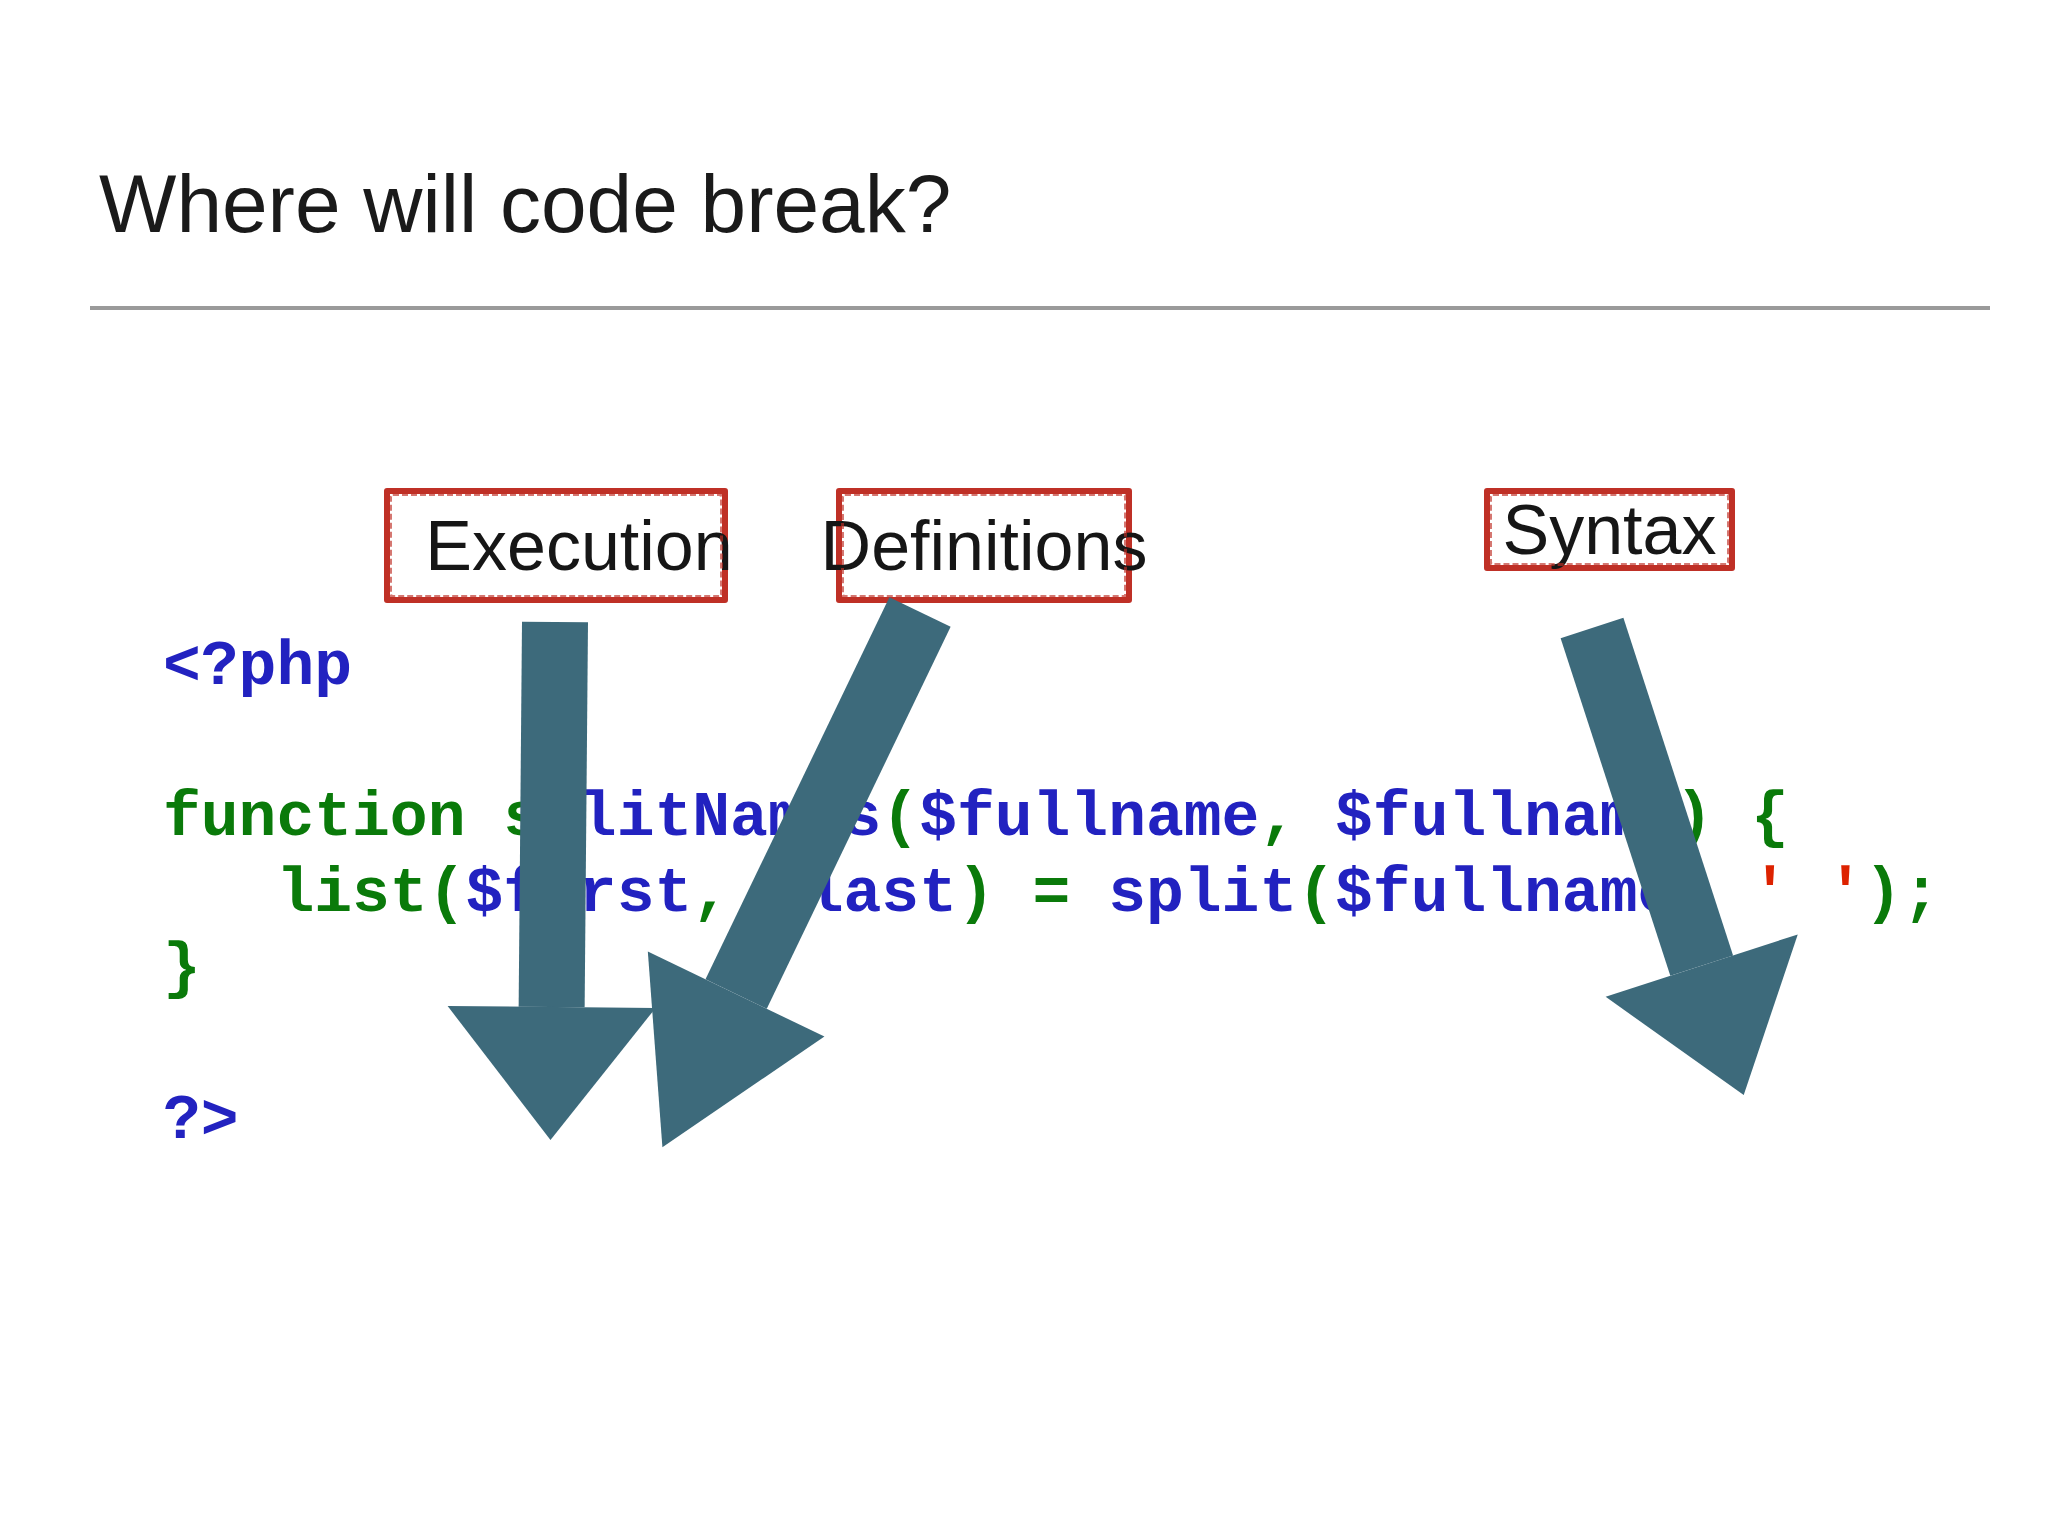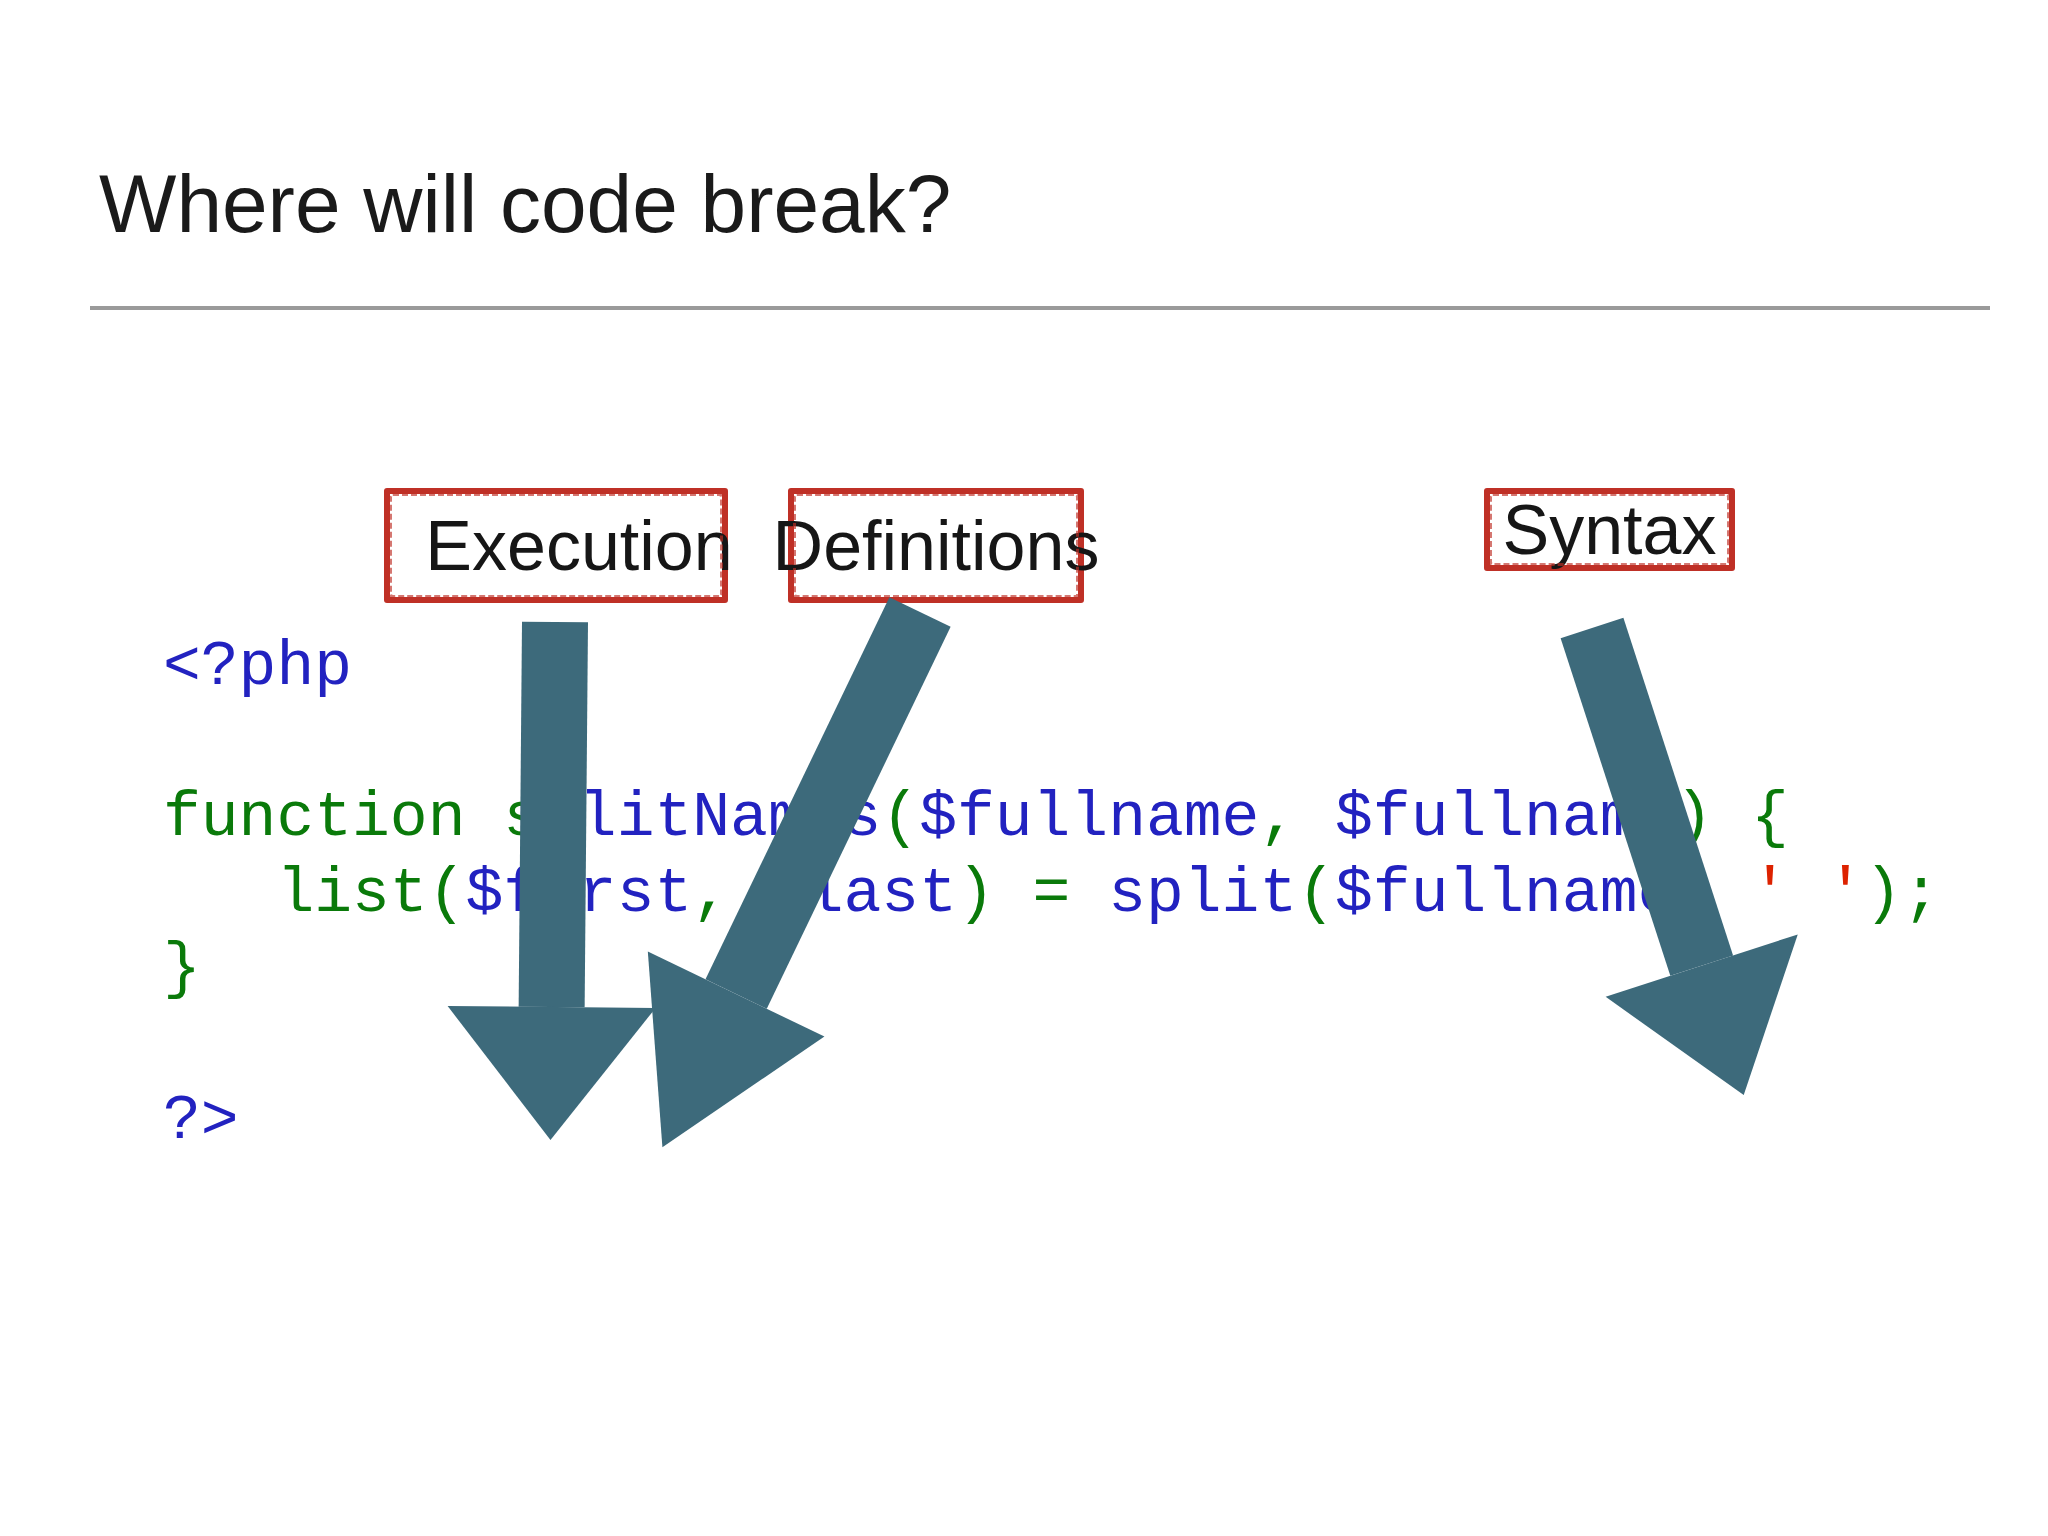--- a/index.html
+++ b/index.html
@@ -56,30 +56,30 @@
     opacity:.65;
     border-radius:4px;
     pointer-events:none;
   }
   .label-box span{
     font-size:70px;
     color:#161616;
     font-weight:400;
   }
   .box-execution{left:384px;top:488px;width:344px;height:115px;padding-left:46px;}
-  .box-definitions{left:788px;top:488px;width:296px;height:115px;}
+  .box-definitions{left:836px;top:488px;width:296px;height:115px;}
   .box-syntax{left:1484px;top:488px;width:251px;height:83px;}
 
   
   .code{
     position:absolute;
     left:163px;top:630px;
     margin:0;
     font-family:"Liberation Mono", monospace;
-    font-weight:normal;
+    font-weight:bold;
     font-size:63px;
     line-height:75.6px;
     white-space:pre;
     z-index:1;
   }
   .code-line{height:75.6px;}
   .tk-blue{color:var(--code-blue);}
   .tk-green{color:var(--code-green);}
   .tk-red{color:var(--code-red);}
 

